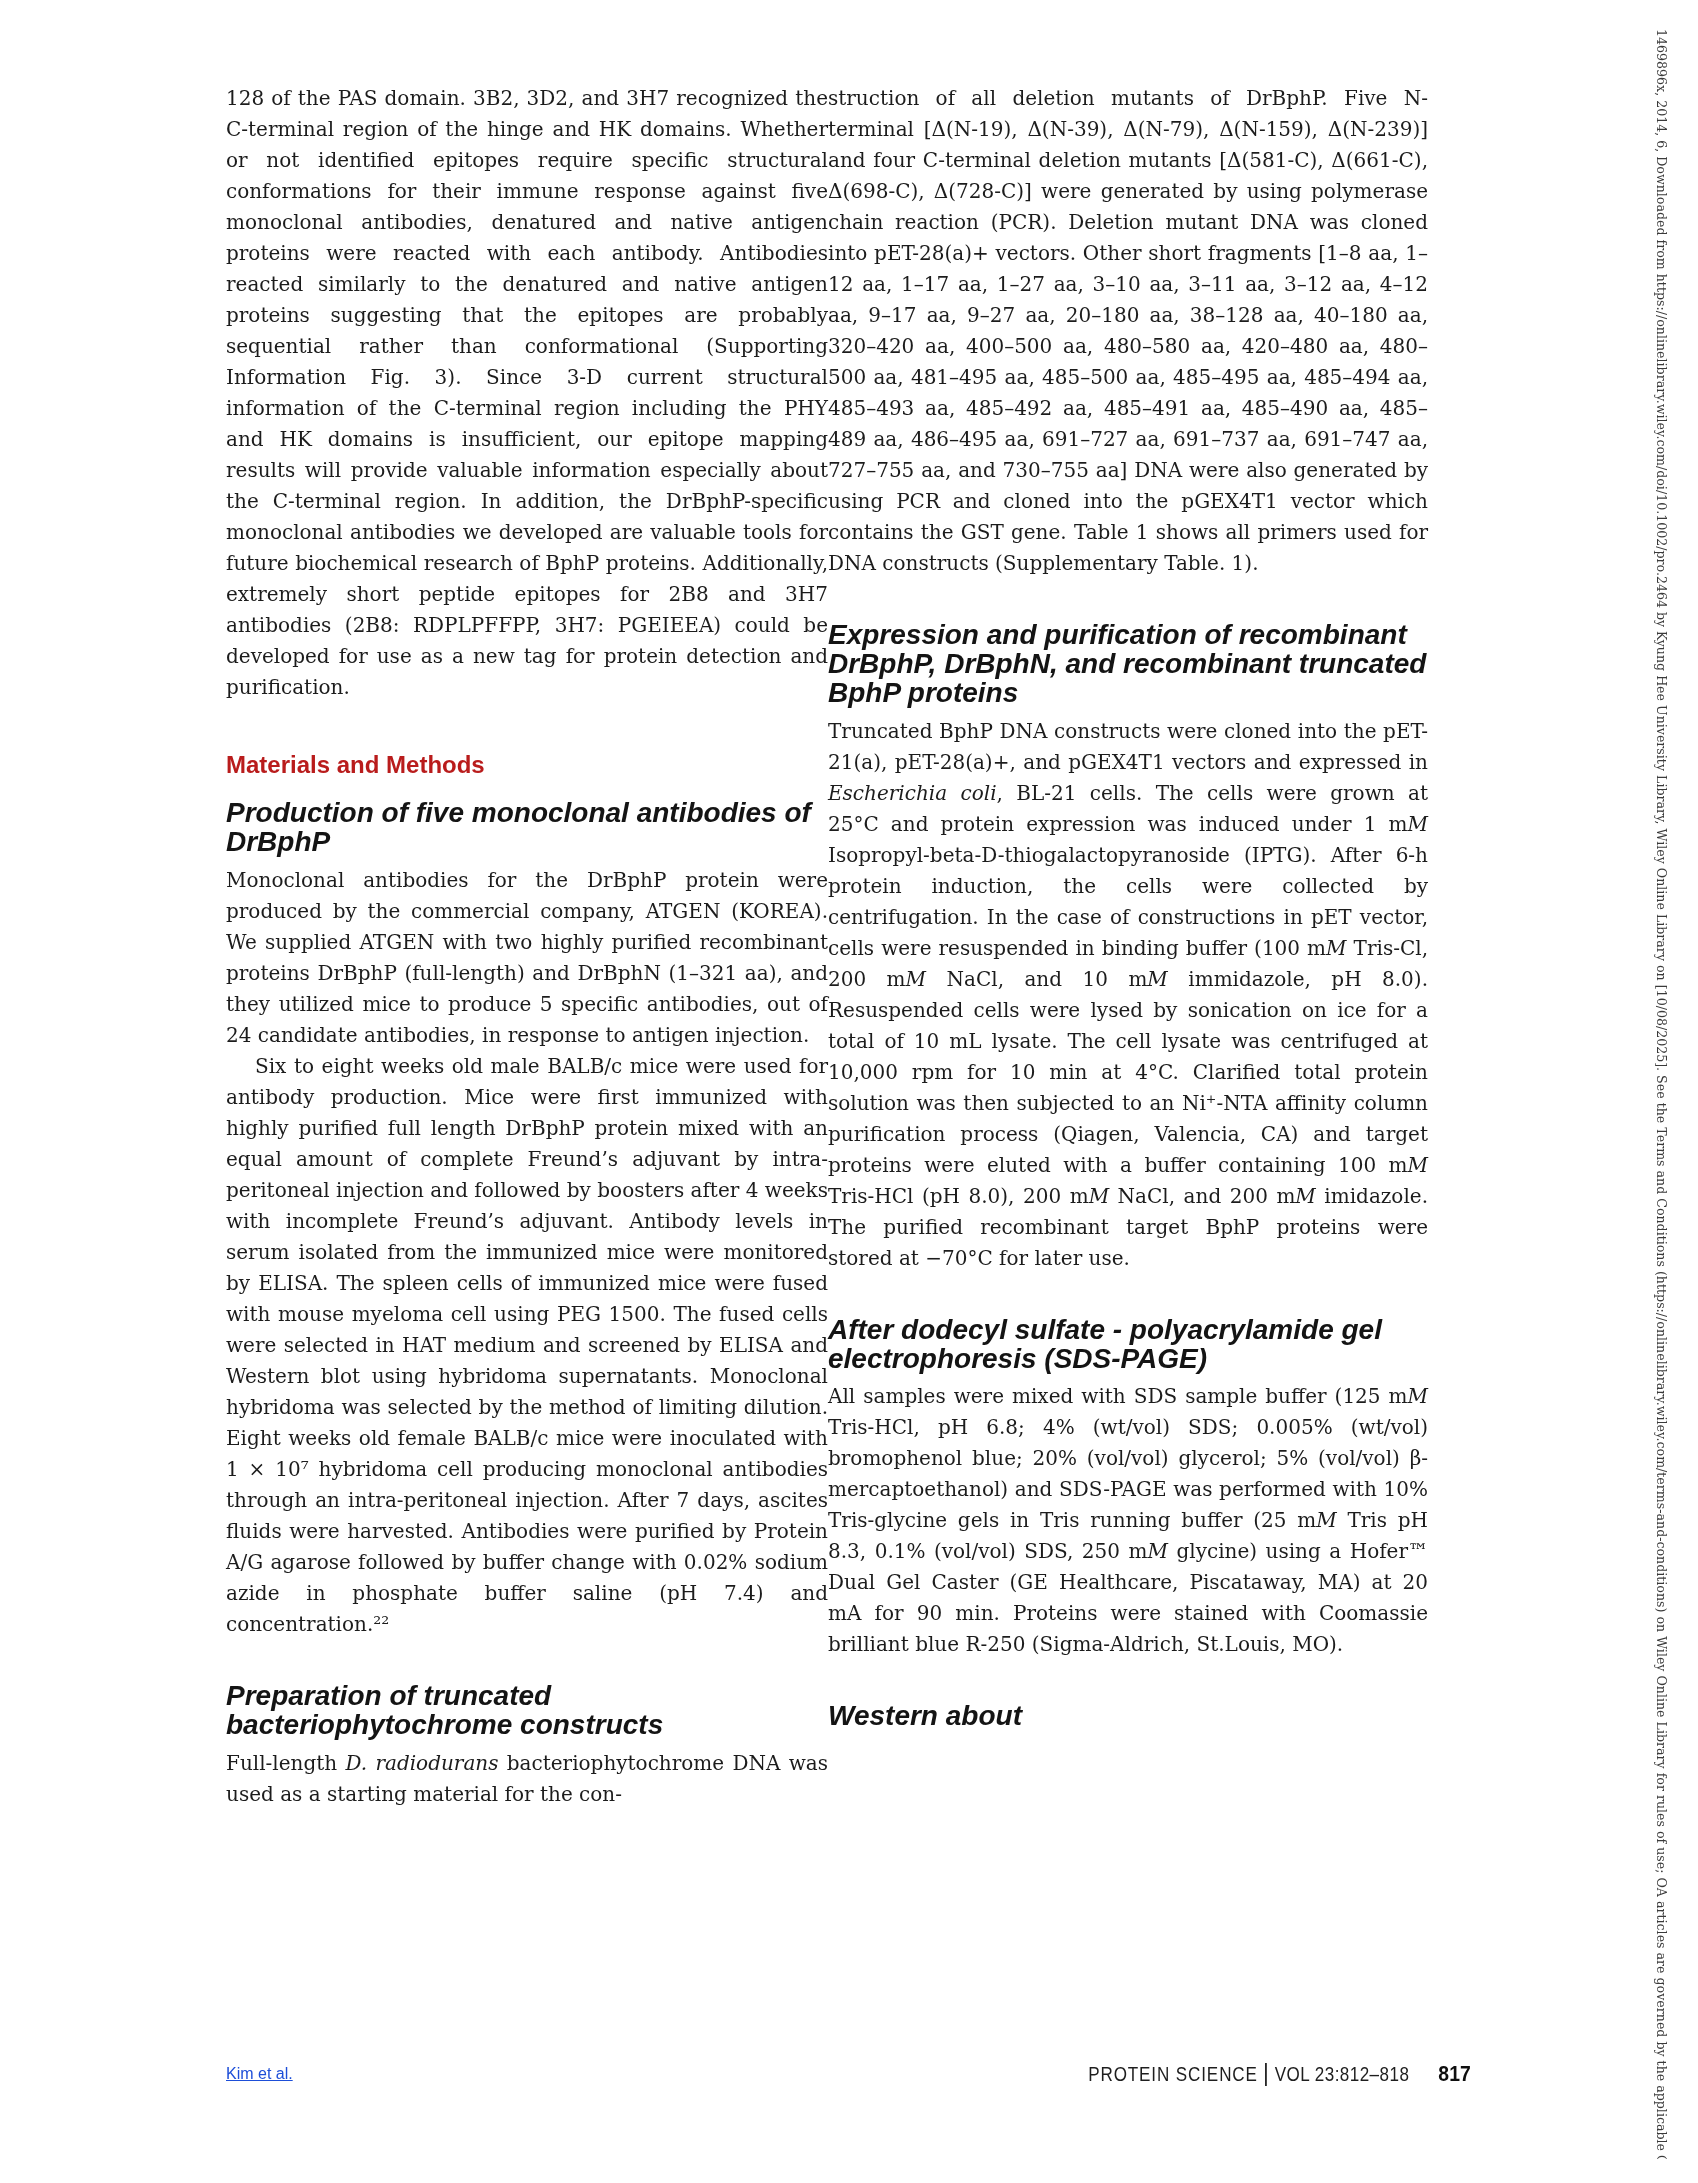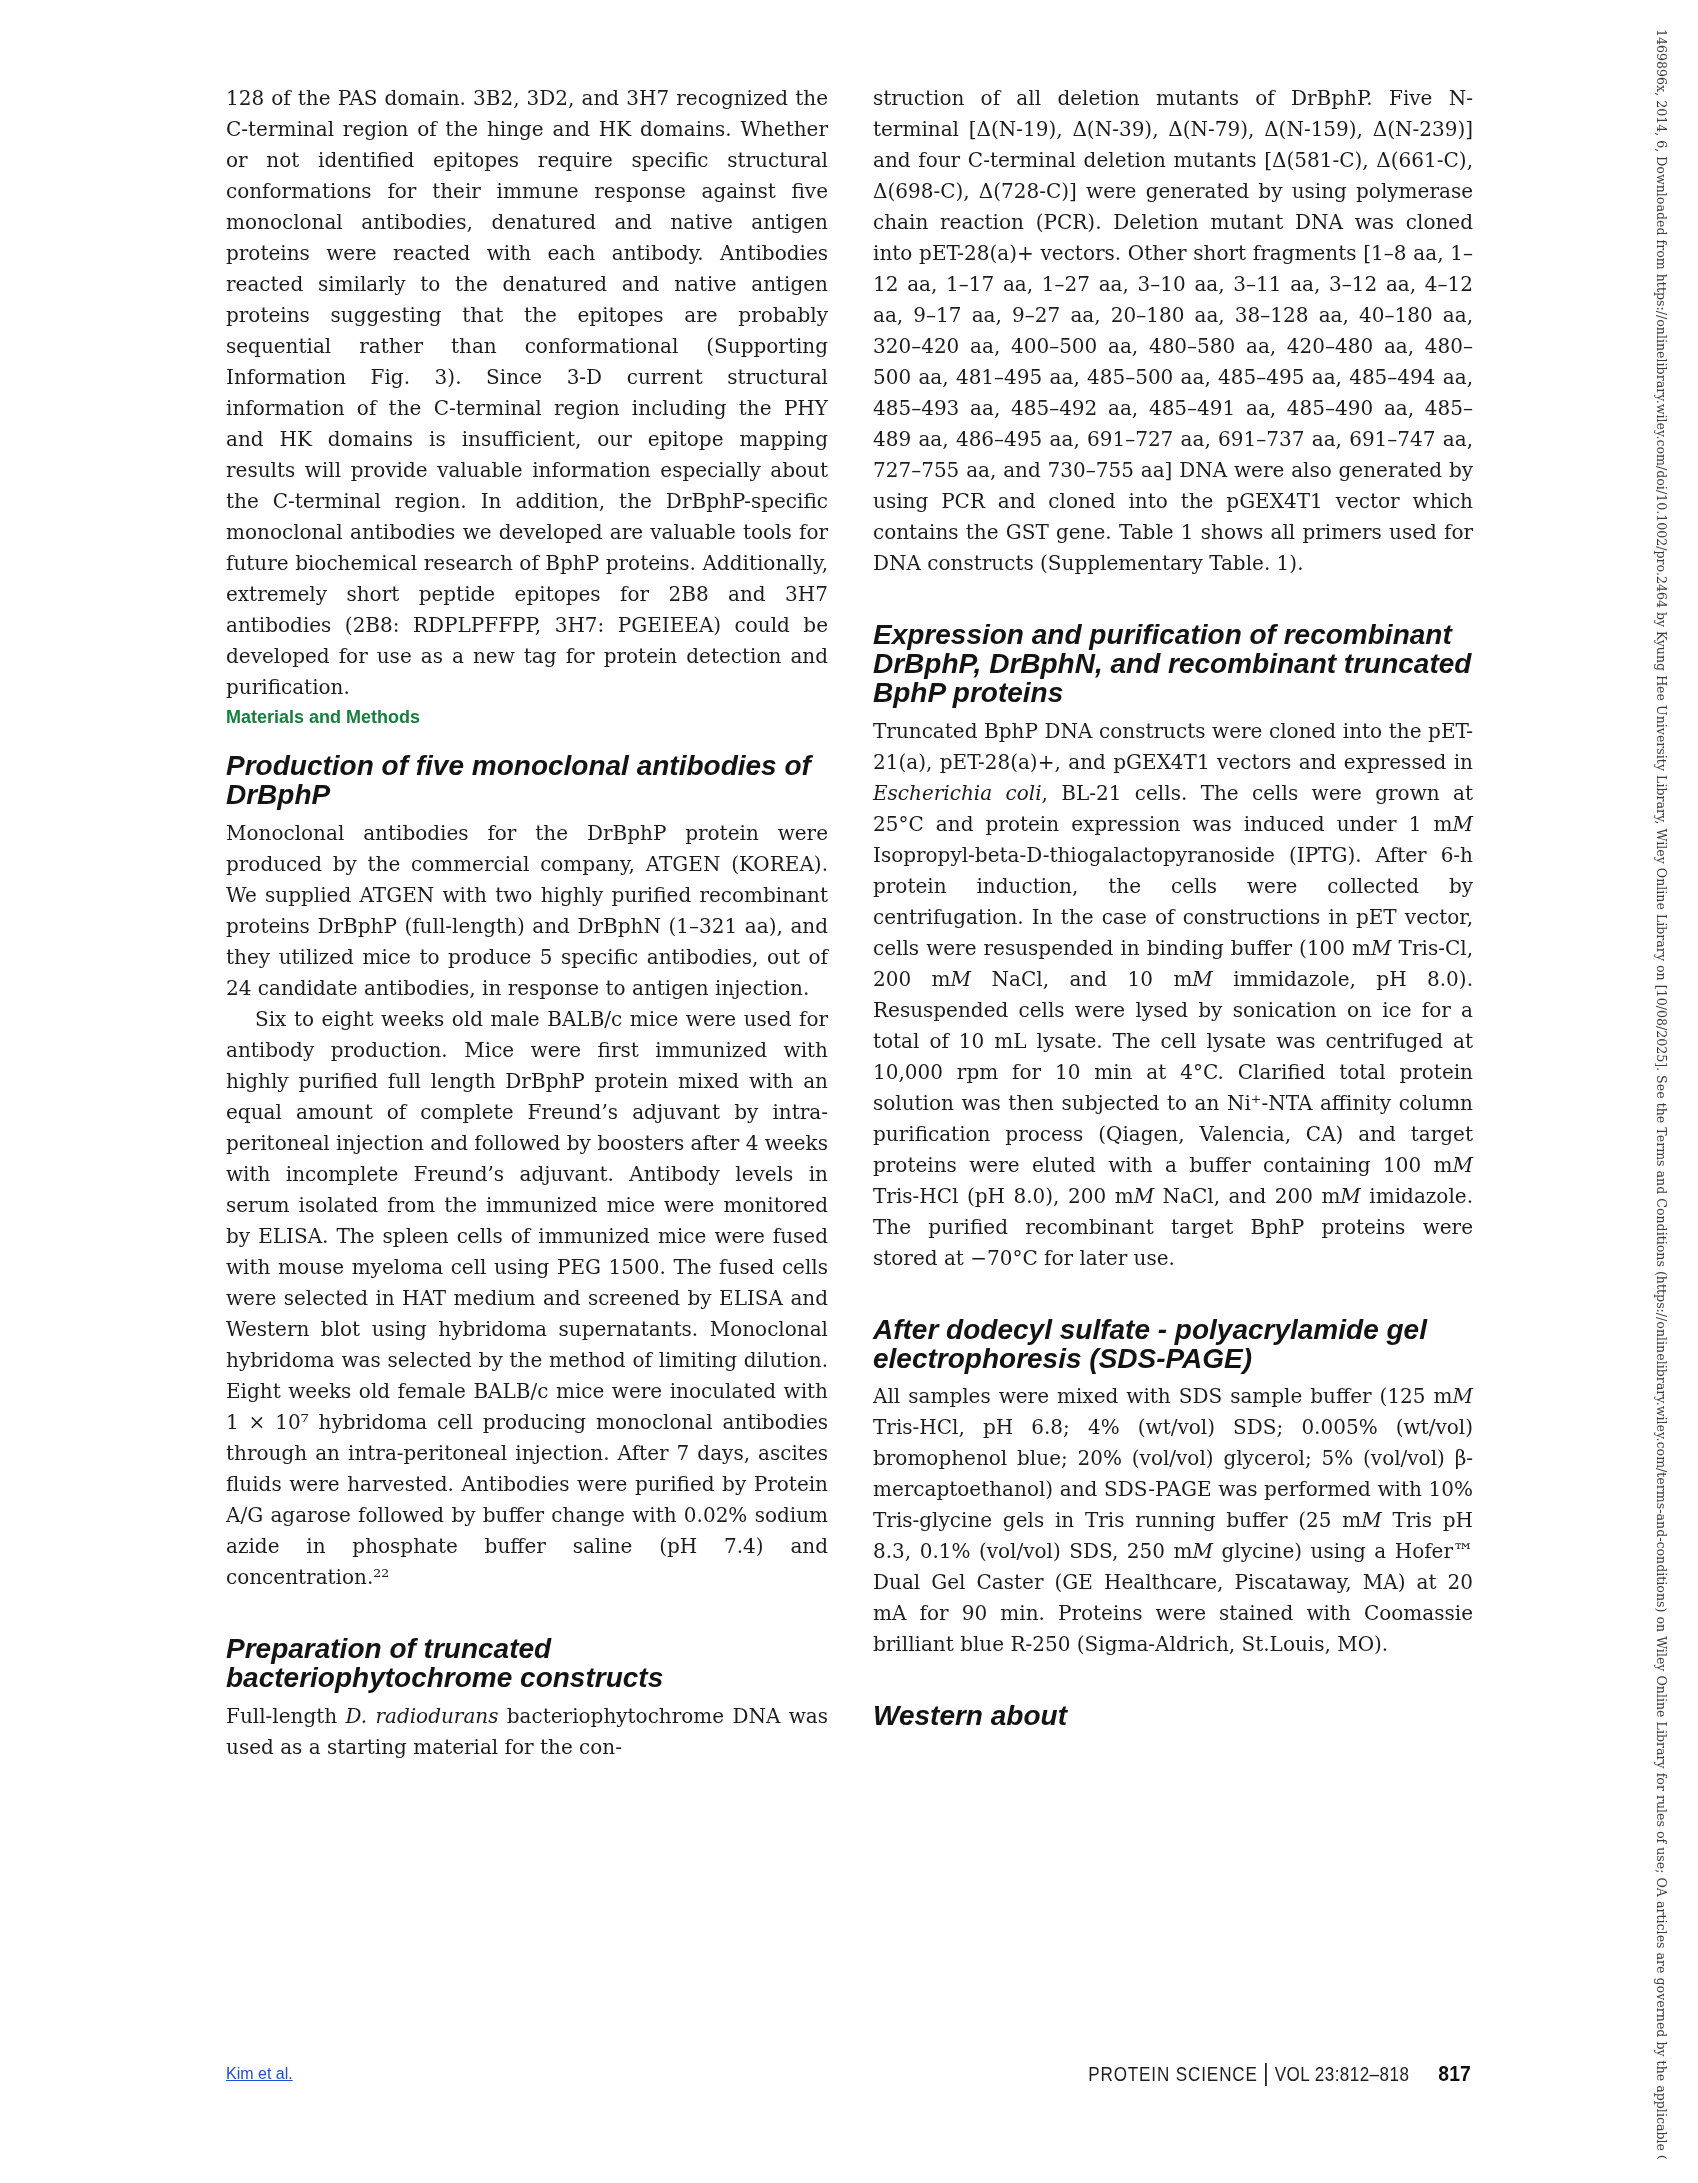--- a/index.html
+++ b/index.html
@@ -11,41 +11,41 @@
     overflow:hidden;
     font-family:"DejaVu Serif", serif;
   }
   .page { position:absolute; inset:0; background:#ffffff; }
 
   .columns {
     position:absolute;
     left:226px;
     top:83px;
     display:flex;
-    gap:45px;
   }
   .col-left  { width:602px; }
   .col-right { width:600px; }
 
   .body-text {
     font-family:"DejaVu Serif", serif;
     font-size:20px;
     line-height:31px;
     text-align:justify;
     color:#1c1c1c;
   }
   .body-text i { font-style:italic; }
   .indent { text-indent:29px; }
 
   .section-heading {
     font-family:"Liberation Sans", sans-serif;
     font-weight:bold;
-    font-size:18px;
+    font-size:24px;
     line-height:29px;
-    color:#15803d;
+    color:#b91c1c;
+    margin-top:47px;
     margin-bottom:13.6px;
   }
   .sub-heading {
     font-family:"Liberation Sans", sans-serif;
     font-weight:bold;
     font-style:italic;
     font-size:28px;
     line-height:29px;
     color:#141414;
     margin-top:41px;

